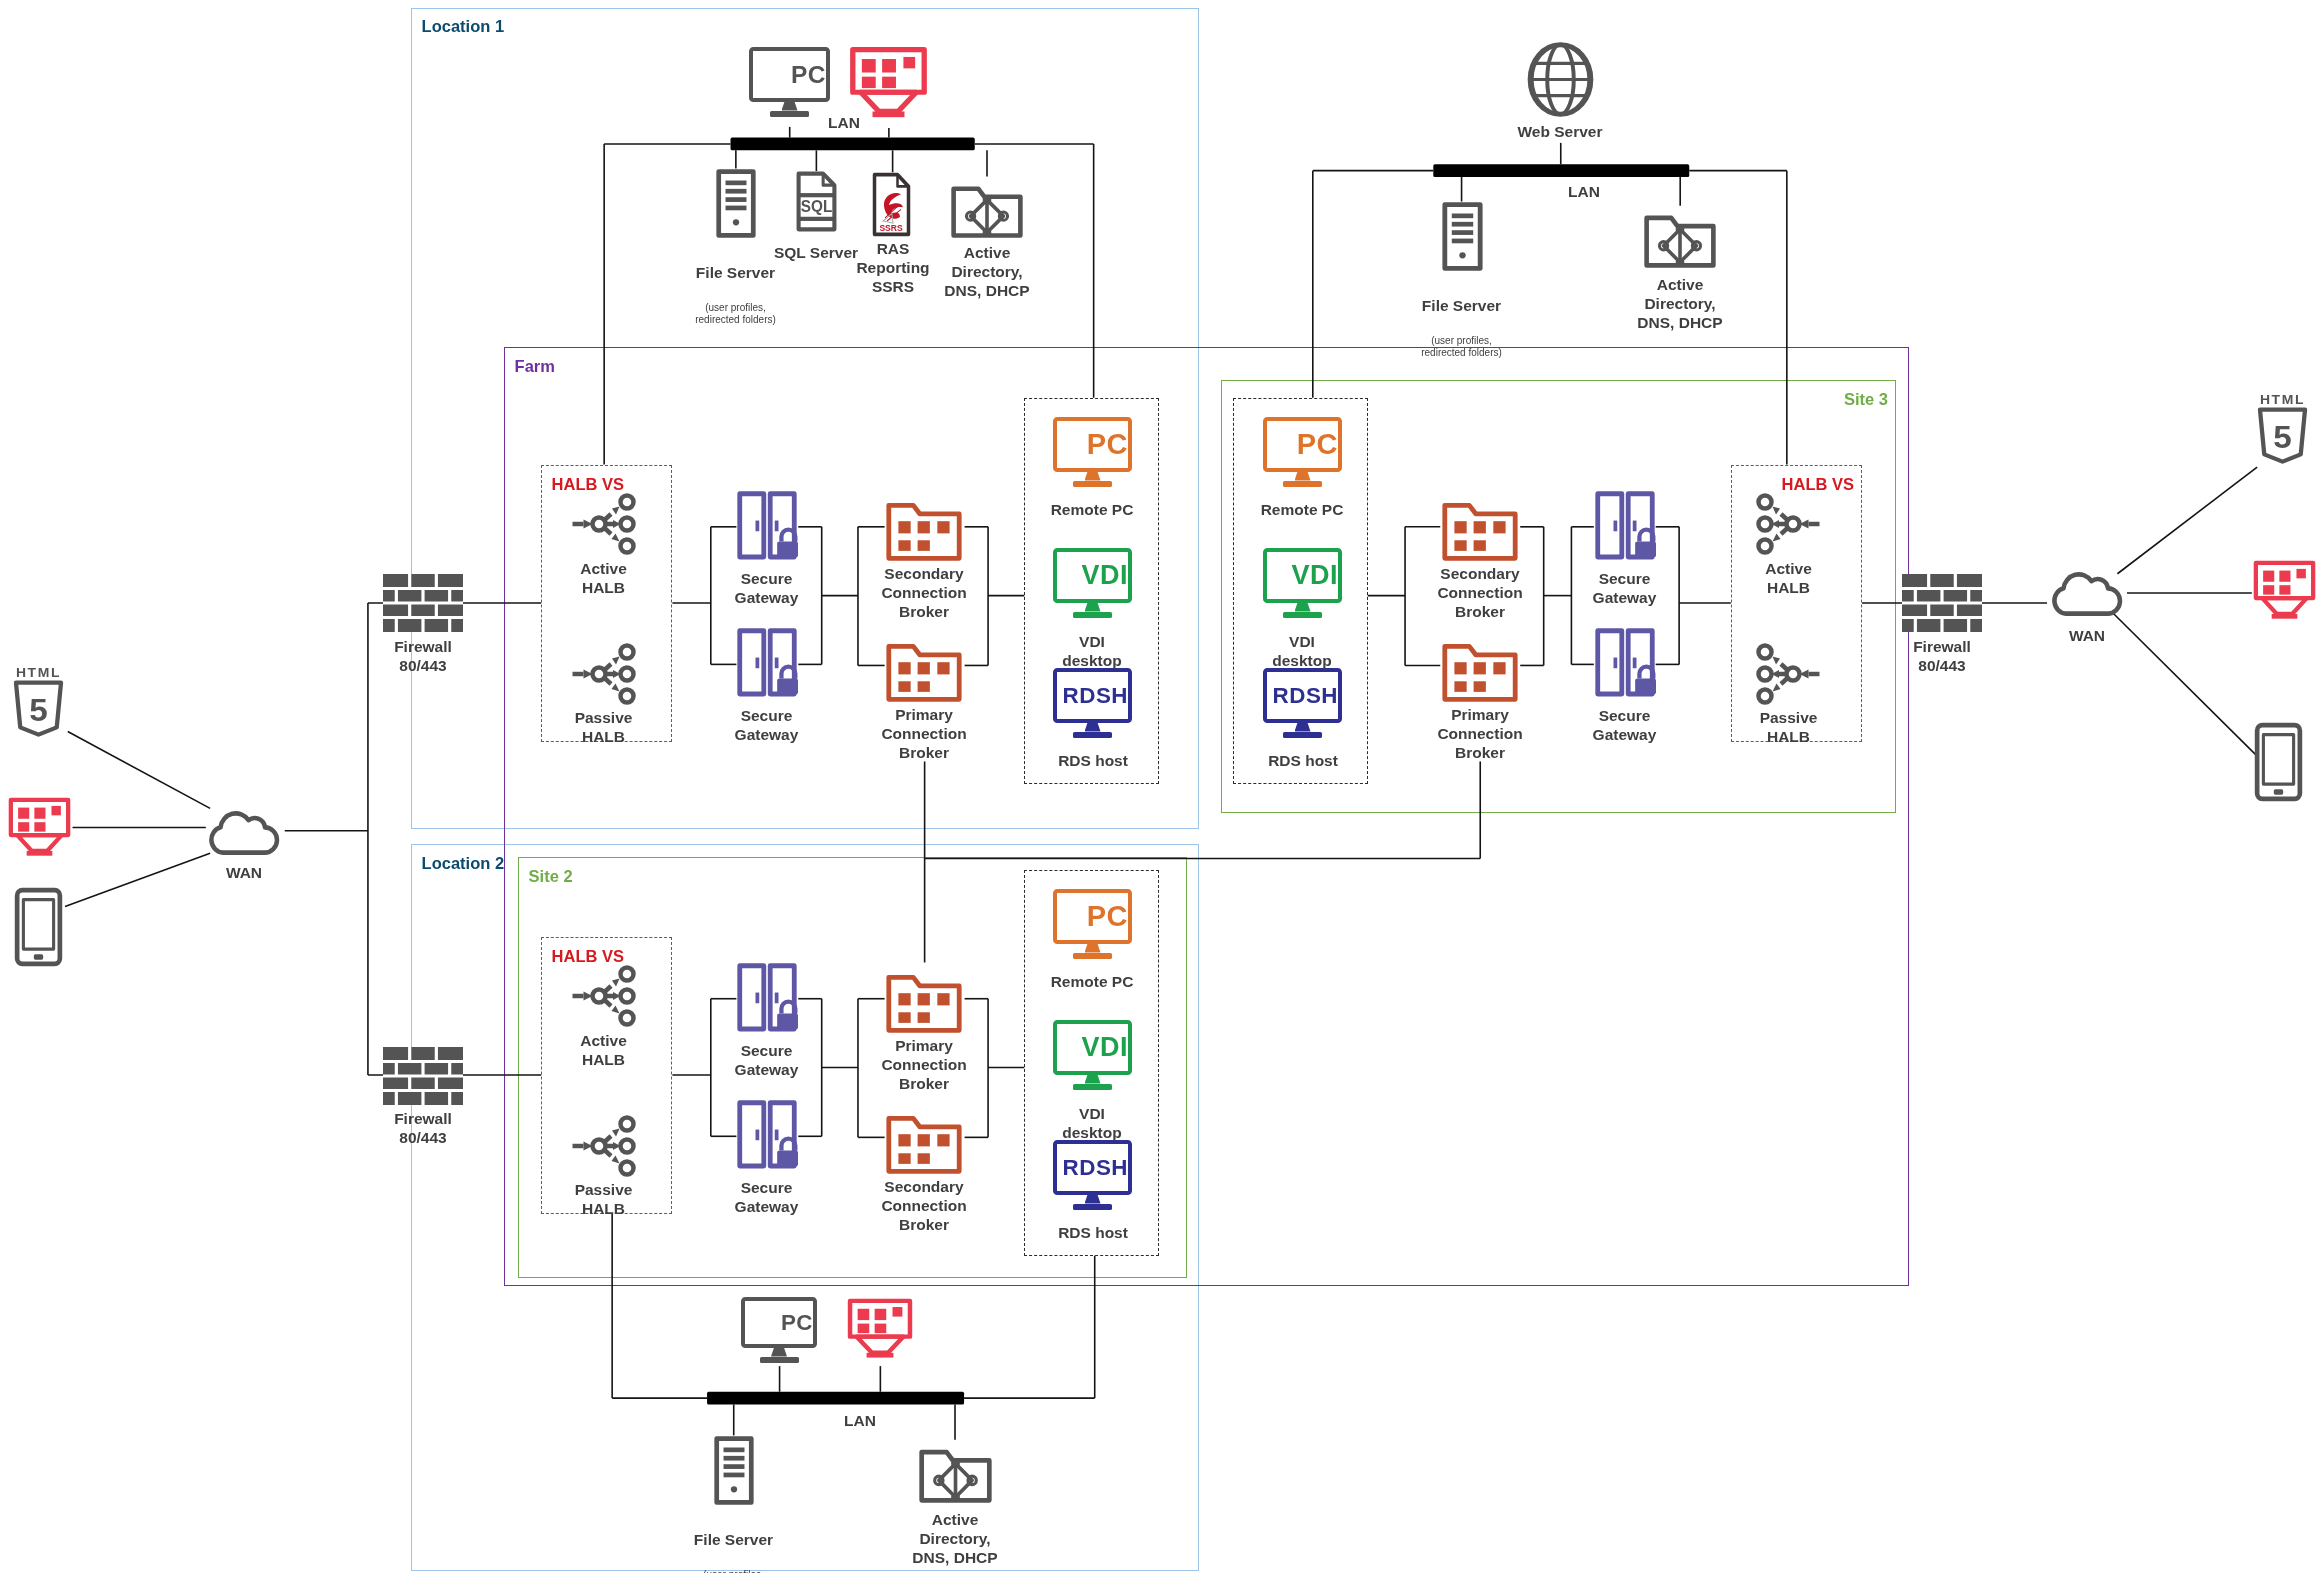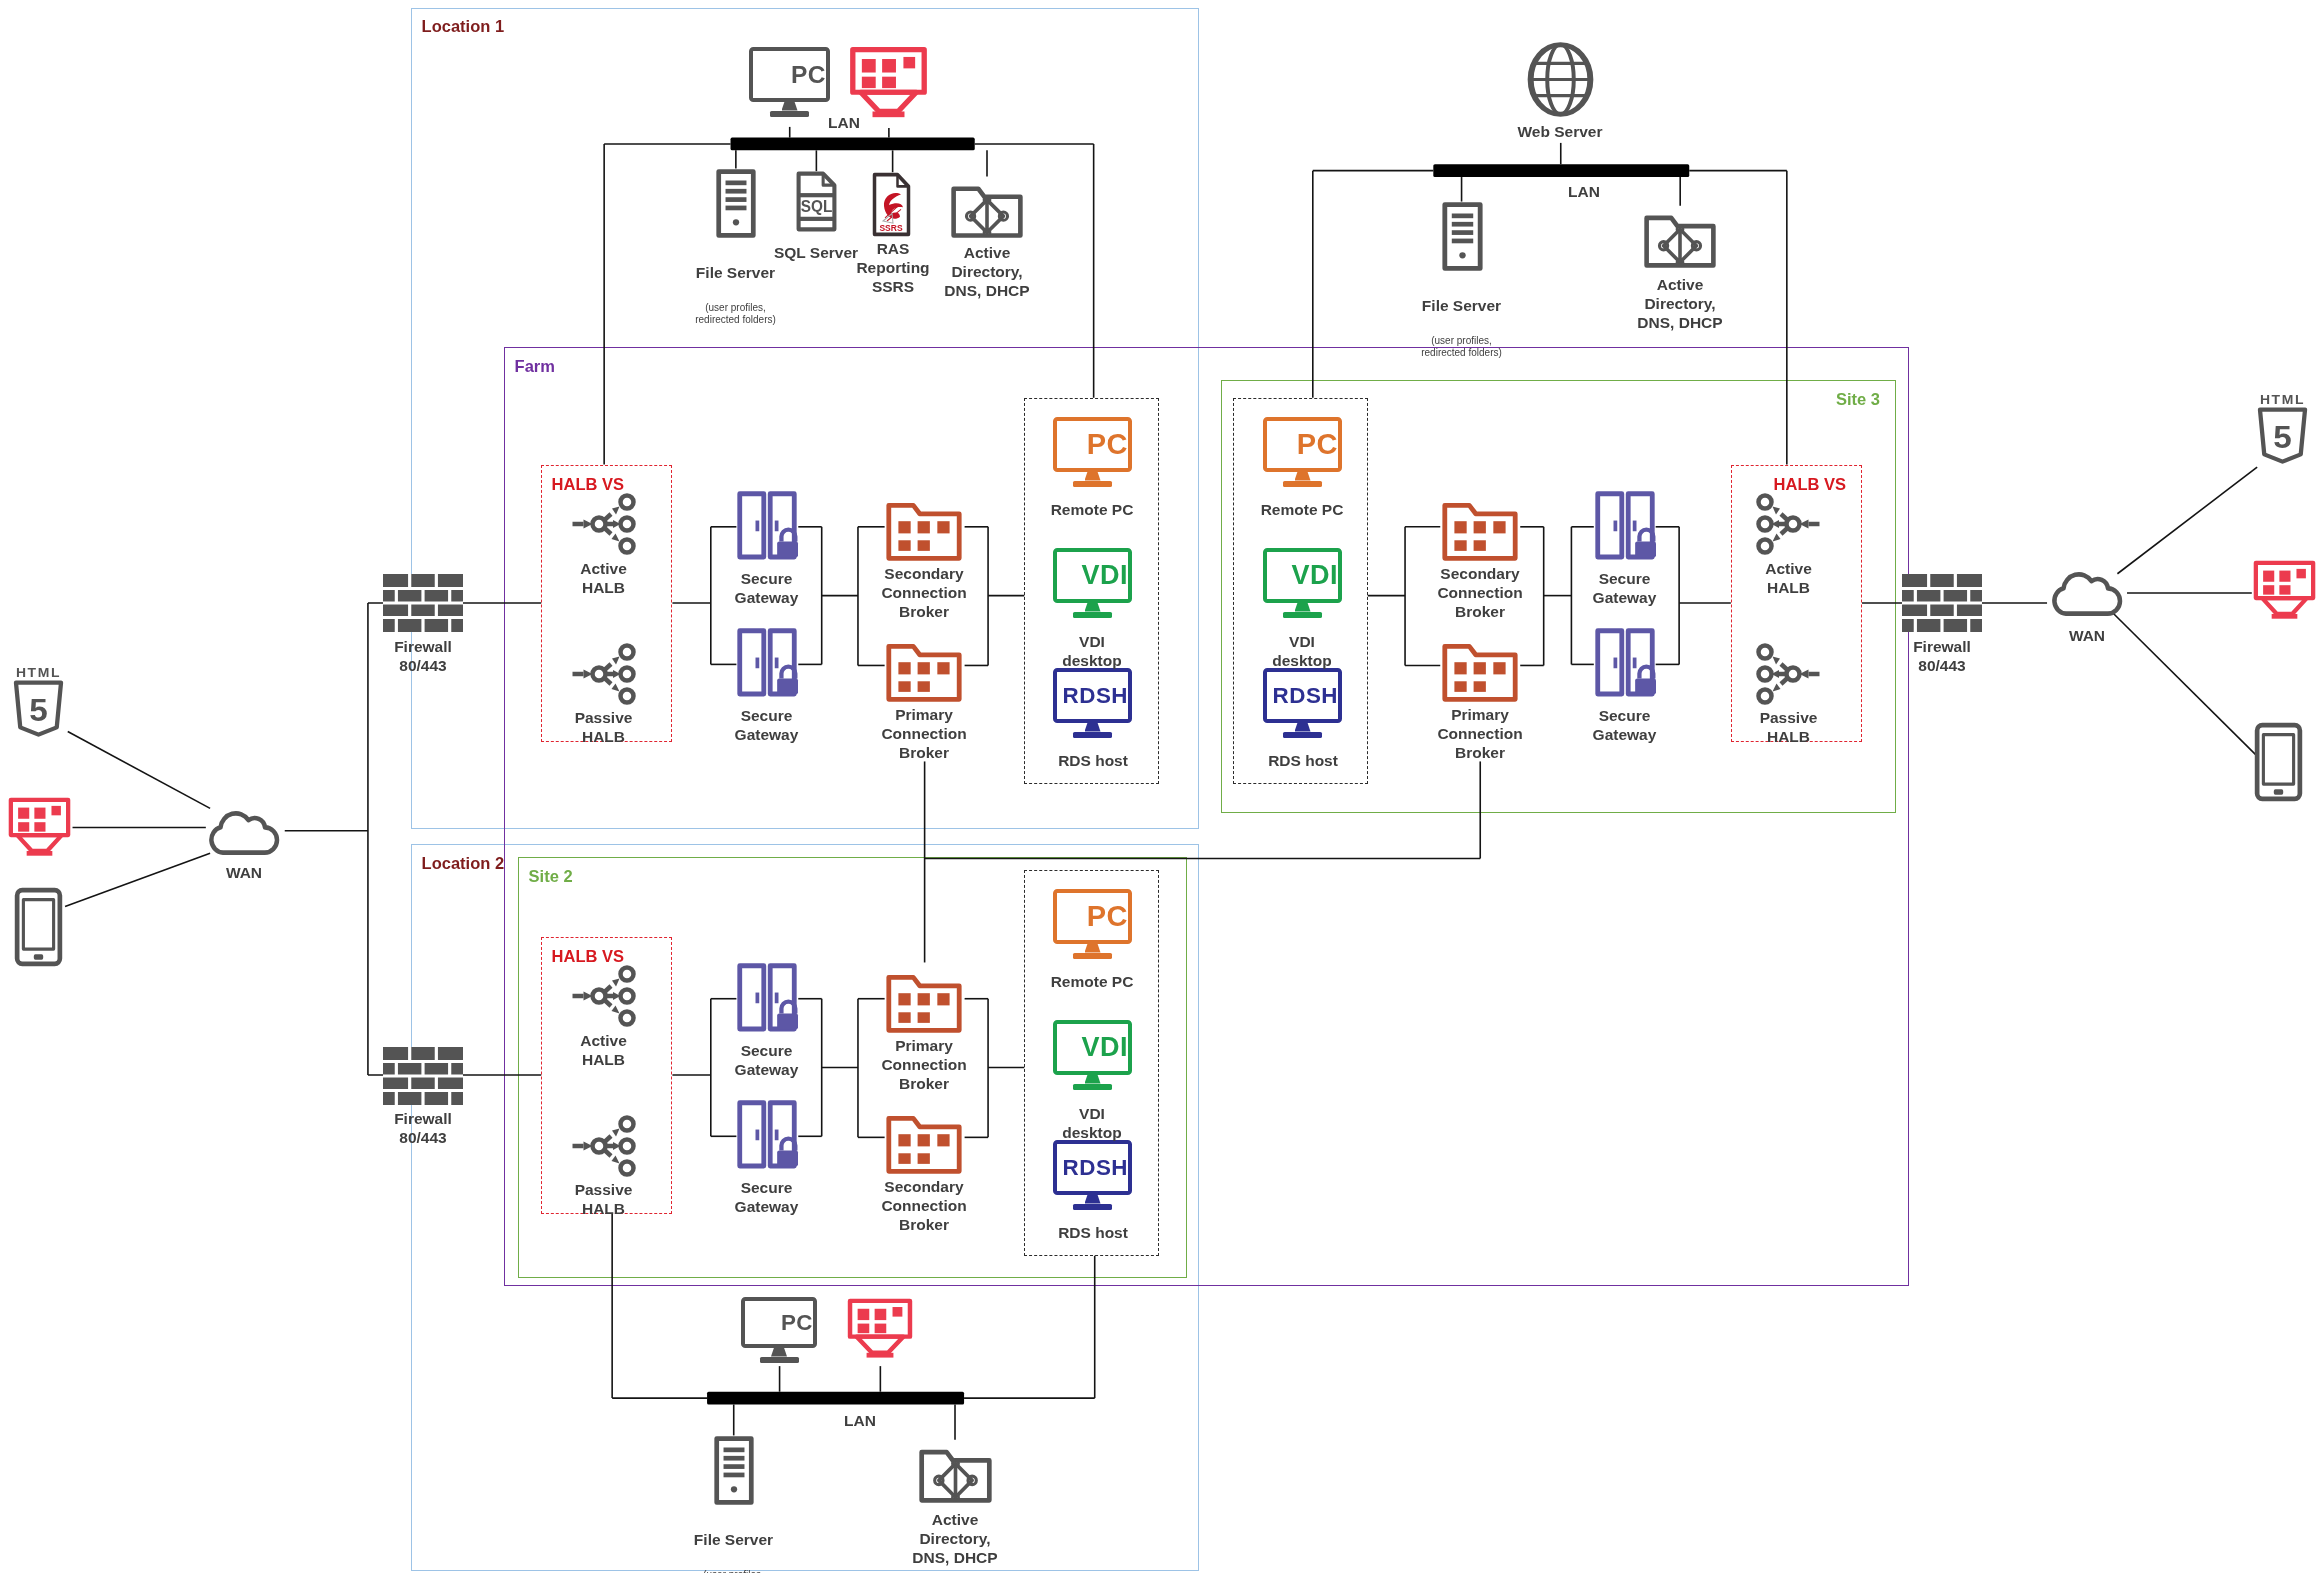--- a/index.html
+++ b/index.html
@@ -5,22 +5,22 @@
   html,body{margin:0;padding:0;background:#fff}
   #canvas{position:relative;width:2319px;height:1573px;background:#fff;
           font-family:"Liberation Sans",sans-serif;overflow:hidden}
   .box{position:absolute;box-sizing:border-box;background:transparent}
   .box.loc{border:1.6px solid #9DC3E6}
   .box.farm{border:1.6px solid #7030A0}
   .box.site{border:1.6px solid #70AD47}
   .box.halb{border:1.6px dashed #E02430}
   .box.hosts{border:1.6px dashed #2B2B2B}
   .box-title{position:absolute;top:8.5px;left:9.6px;font-weight:700;font-size:16.5px;white-space:pre-line}
-  .box-title.tr{left:auto;right:15px;text-align:left}
-  .c-blue{color:#7f1d1d}.c-purple{color:#7030A0}.c-green{color:#70AD47}.c-red{color:#D71920}
+  .box-title.tr{left:auto;right:7px;text-align:left}
+  .c-blue{color:#0c4a6e}.c-purple{color:#7030A0}.c-green{color:#70AD47}.c-red{color:#D71920}
   .lbl{position:absolute;font-size:15.5px;font-weight:600;line-height:1.22;color:#3F3F3F;
        text-align:center;white-space:pre-line}
   .fs-main{font-weight:700}
   .fs-sub{font-weight:400;font-size:10px}
   .monitor{position:absolute;display:flex;flex-direction:column;align-items:center}
   .mon-screen{border:4.8px solid;border-radius:4.3px;background:#fff;box-sizing:border-box;
               display:flex;align-items:center;justify-content:flex-end;font-weight:700;letter-spacing:0.5px}
   .mon-neck{width:16px;height:8.5px;clip-path:polygon(18% 0,82% 0,100% 100%,0 100%)}
   .mon-base{width:39px;height:6.4px;border-radius:1.6px}
   svg.icon{position:absolute;overflow:visible}

